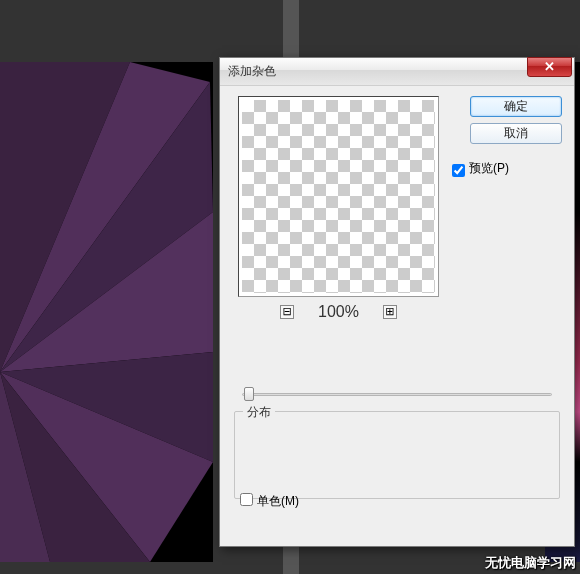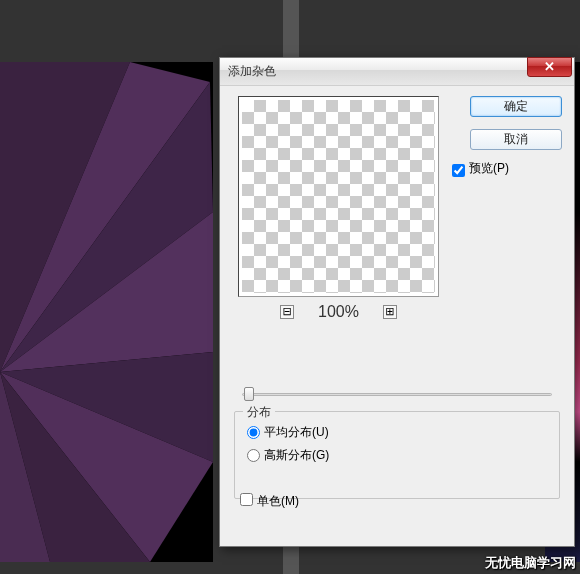--- a/index.html
+++ b/index.html
@@ -92,21 +92,21 @@
       width: 14px; height: 14px;
       border: 1px solid #888; background: #f8f8f8;
       text-align: center; line-height: 11px; font-size: 11px;
       cursor: pointer;
     }
     .zoom-label { font-size: 16px; color: #333; }
     .buttons-col {
       position: absolute;
       right: 12px; top: 10px;
       width: 92px;
-      display: flex; flex-direction: column; gap: 12px;
+      display: flex; flex-direction: column; gap: 6px;
     }
     .win-btn {
       height: 21px;
       border: 1px solid #8da8c4;
       border-radius: 3px;
       background: linear-gradient(#fefefe, #e8f0f7);
       text-align: center; line-height: 19px;
       color: #222; cursor: pointer;
       font-size: 12px;
     }
@@ -246,30 +246,20 @@
       </div>
 
 
       <div class="slider-wrap">
         <div class="slider-track"></div>
         <div class="slider-thumb"></div>
       </div>
 
       <fieldset class="groupbox">
         <span class="groupbox-title">分布</span>
-        <div class="radiogroup">
-          <div class="radio-row">
-            <input type="radio" name="dist" checked="" style="">
-            <label>平均分布(U)</label>
-          </div>
-          <div class="radio-row">
-            <input type="radio" name="dist" style="">
-            <label>高斯分布(G)</label>
-          </div>
-        </div>
       </fieldset>
 
       <div class="mono-row">
         <input type="checkbox" style="">
         <label>单色(M)</label>
       </div>
 
     </div>
   </div>
 

